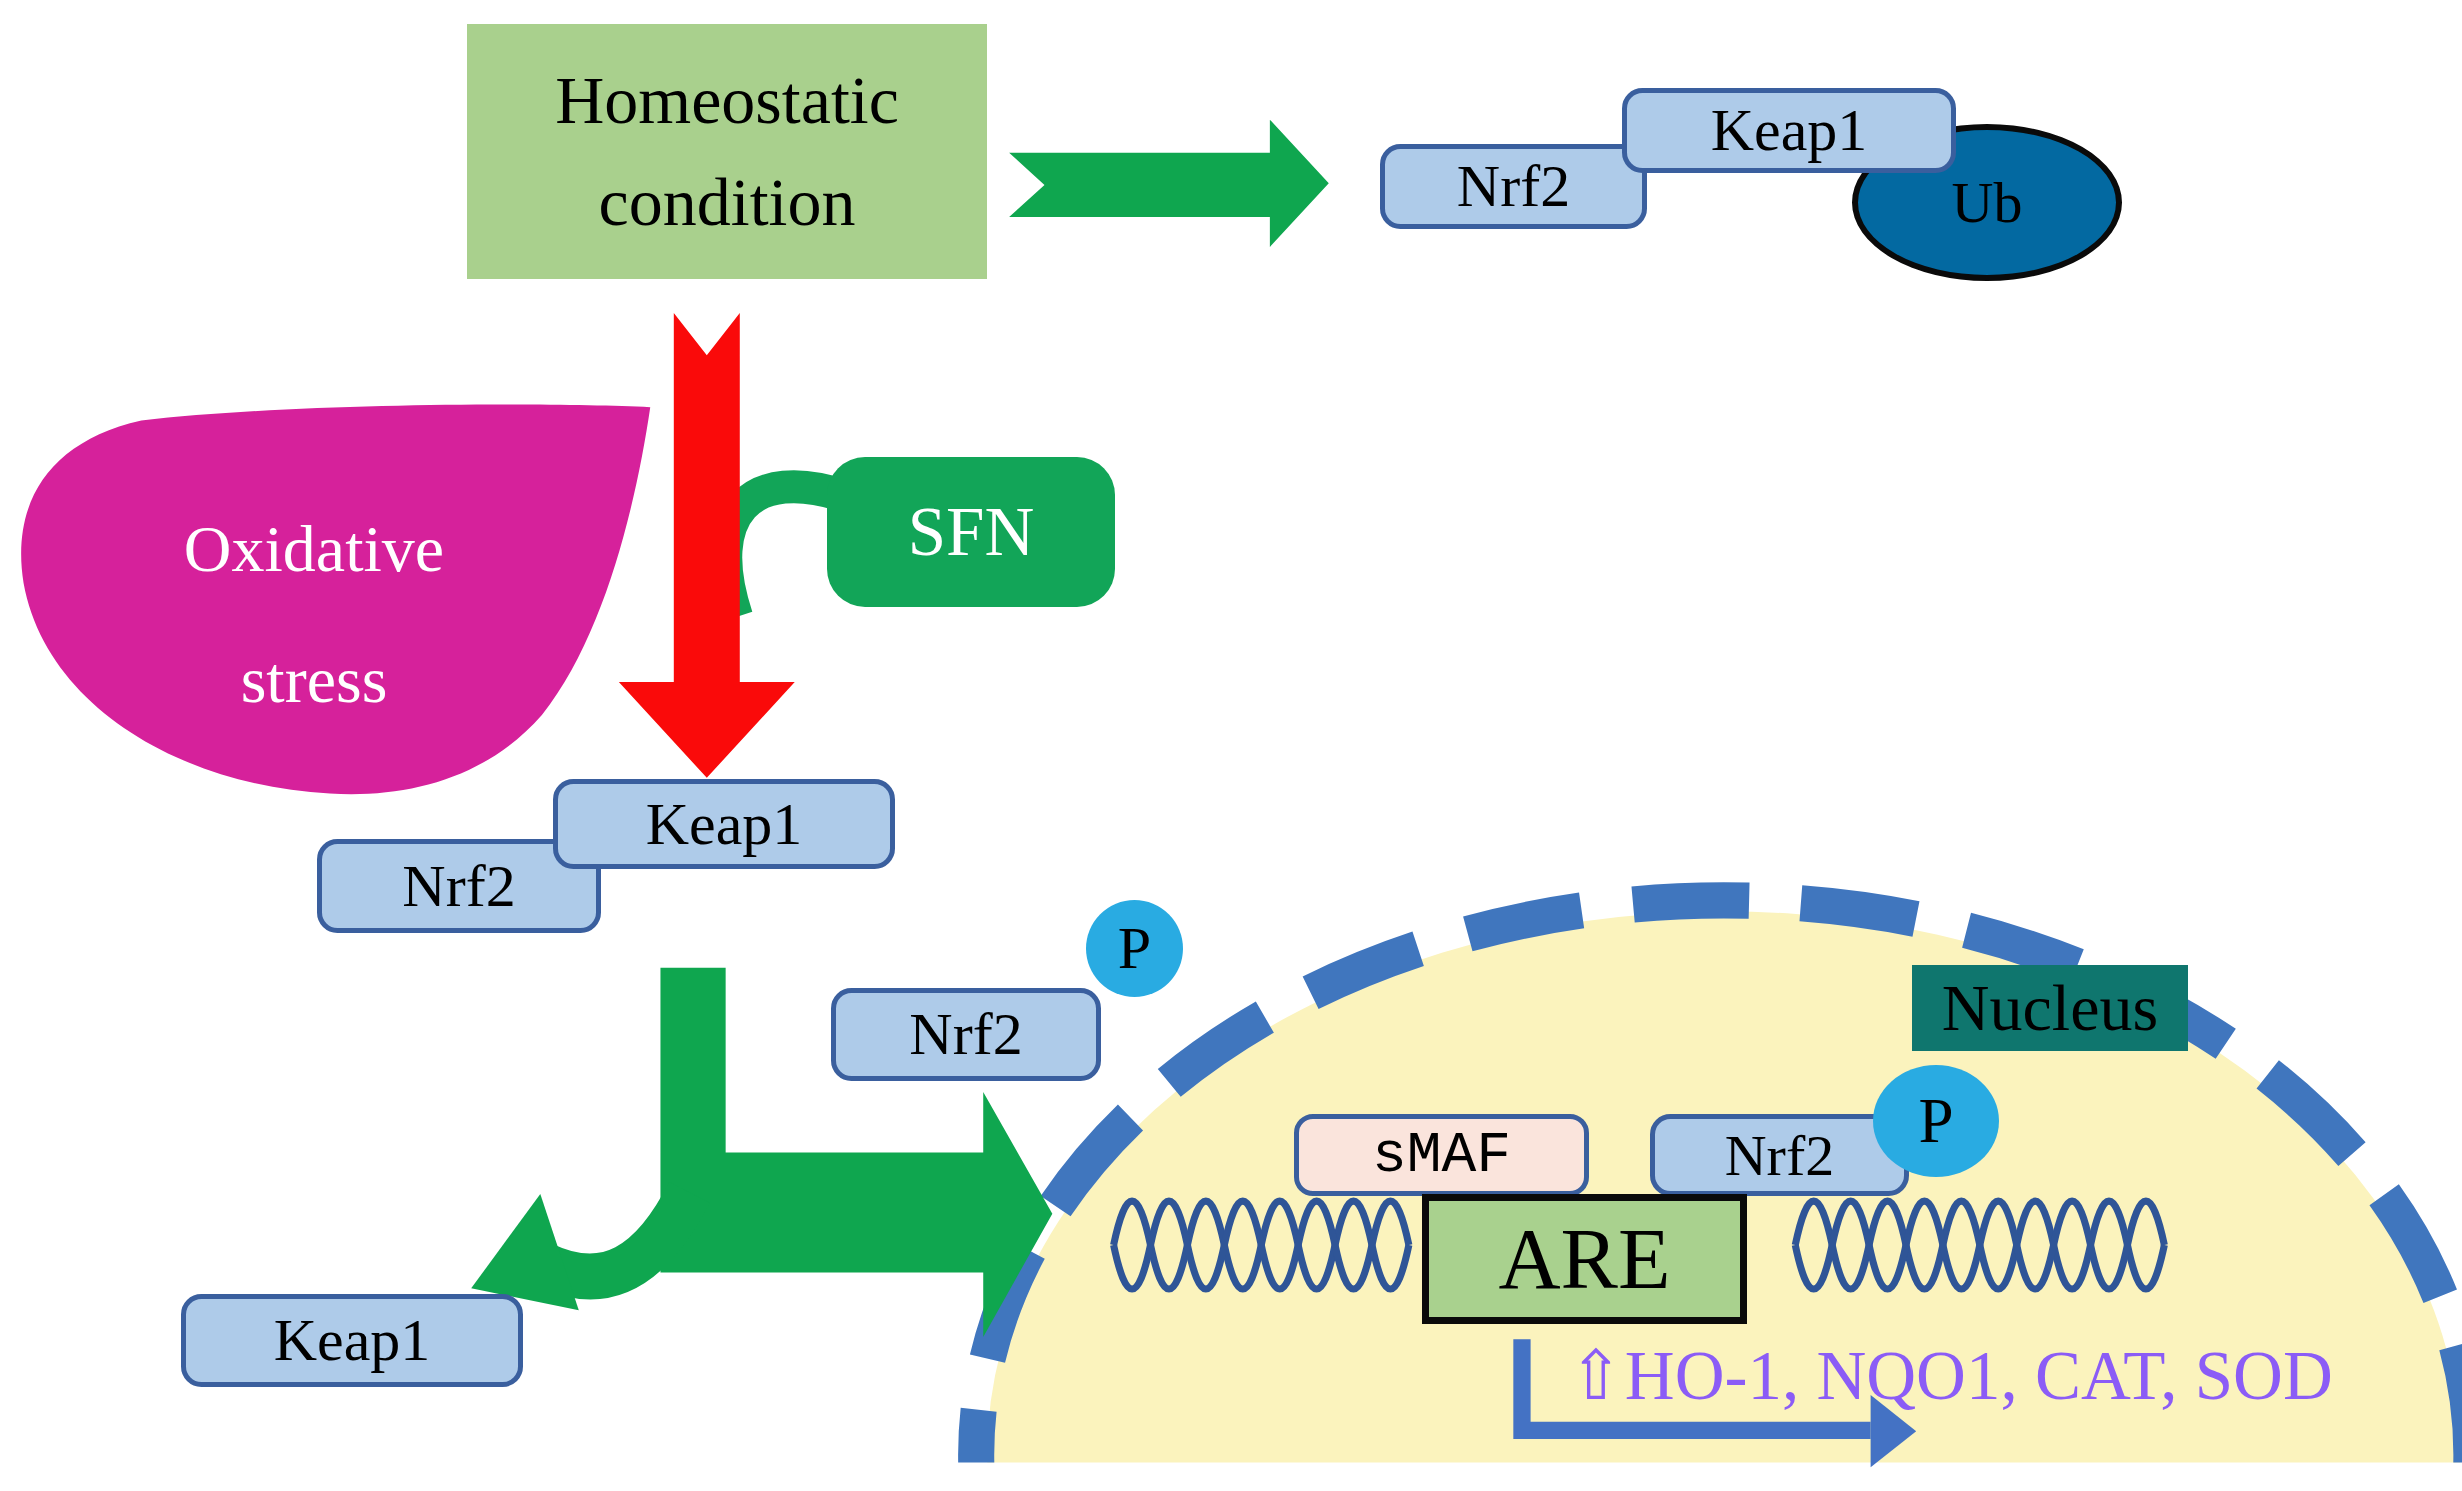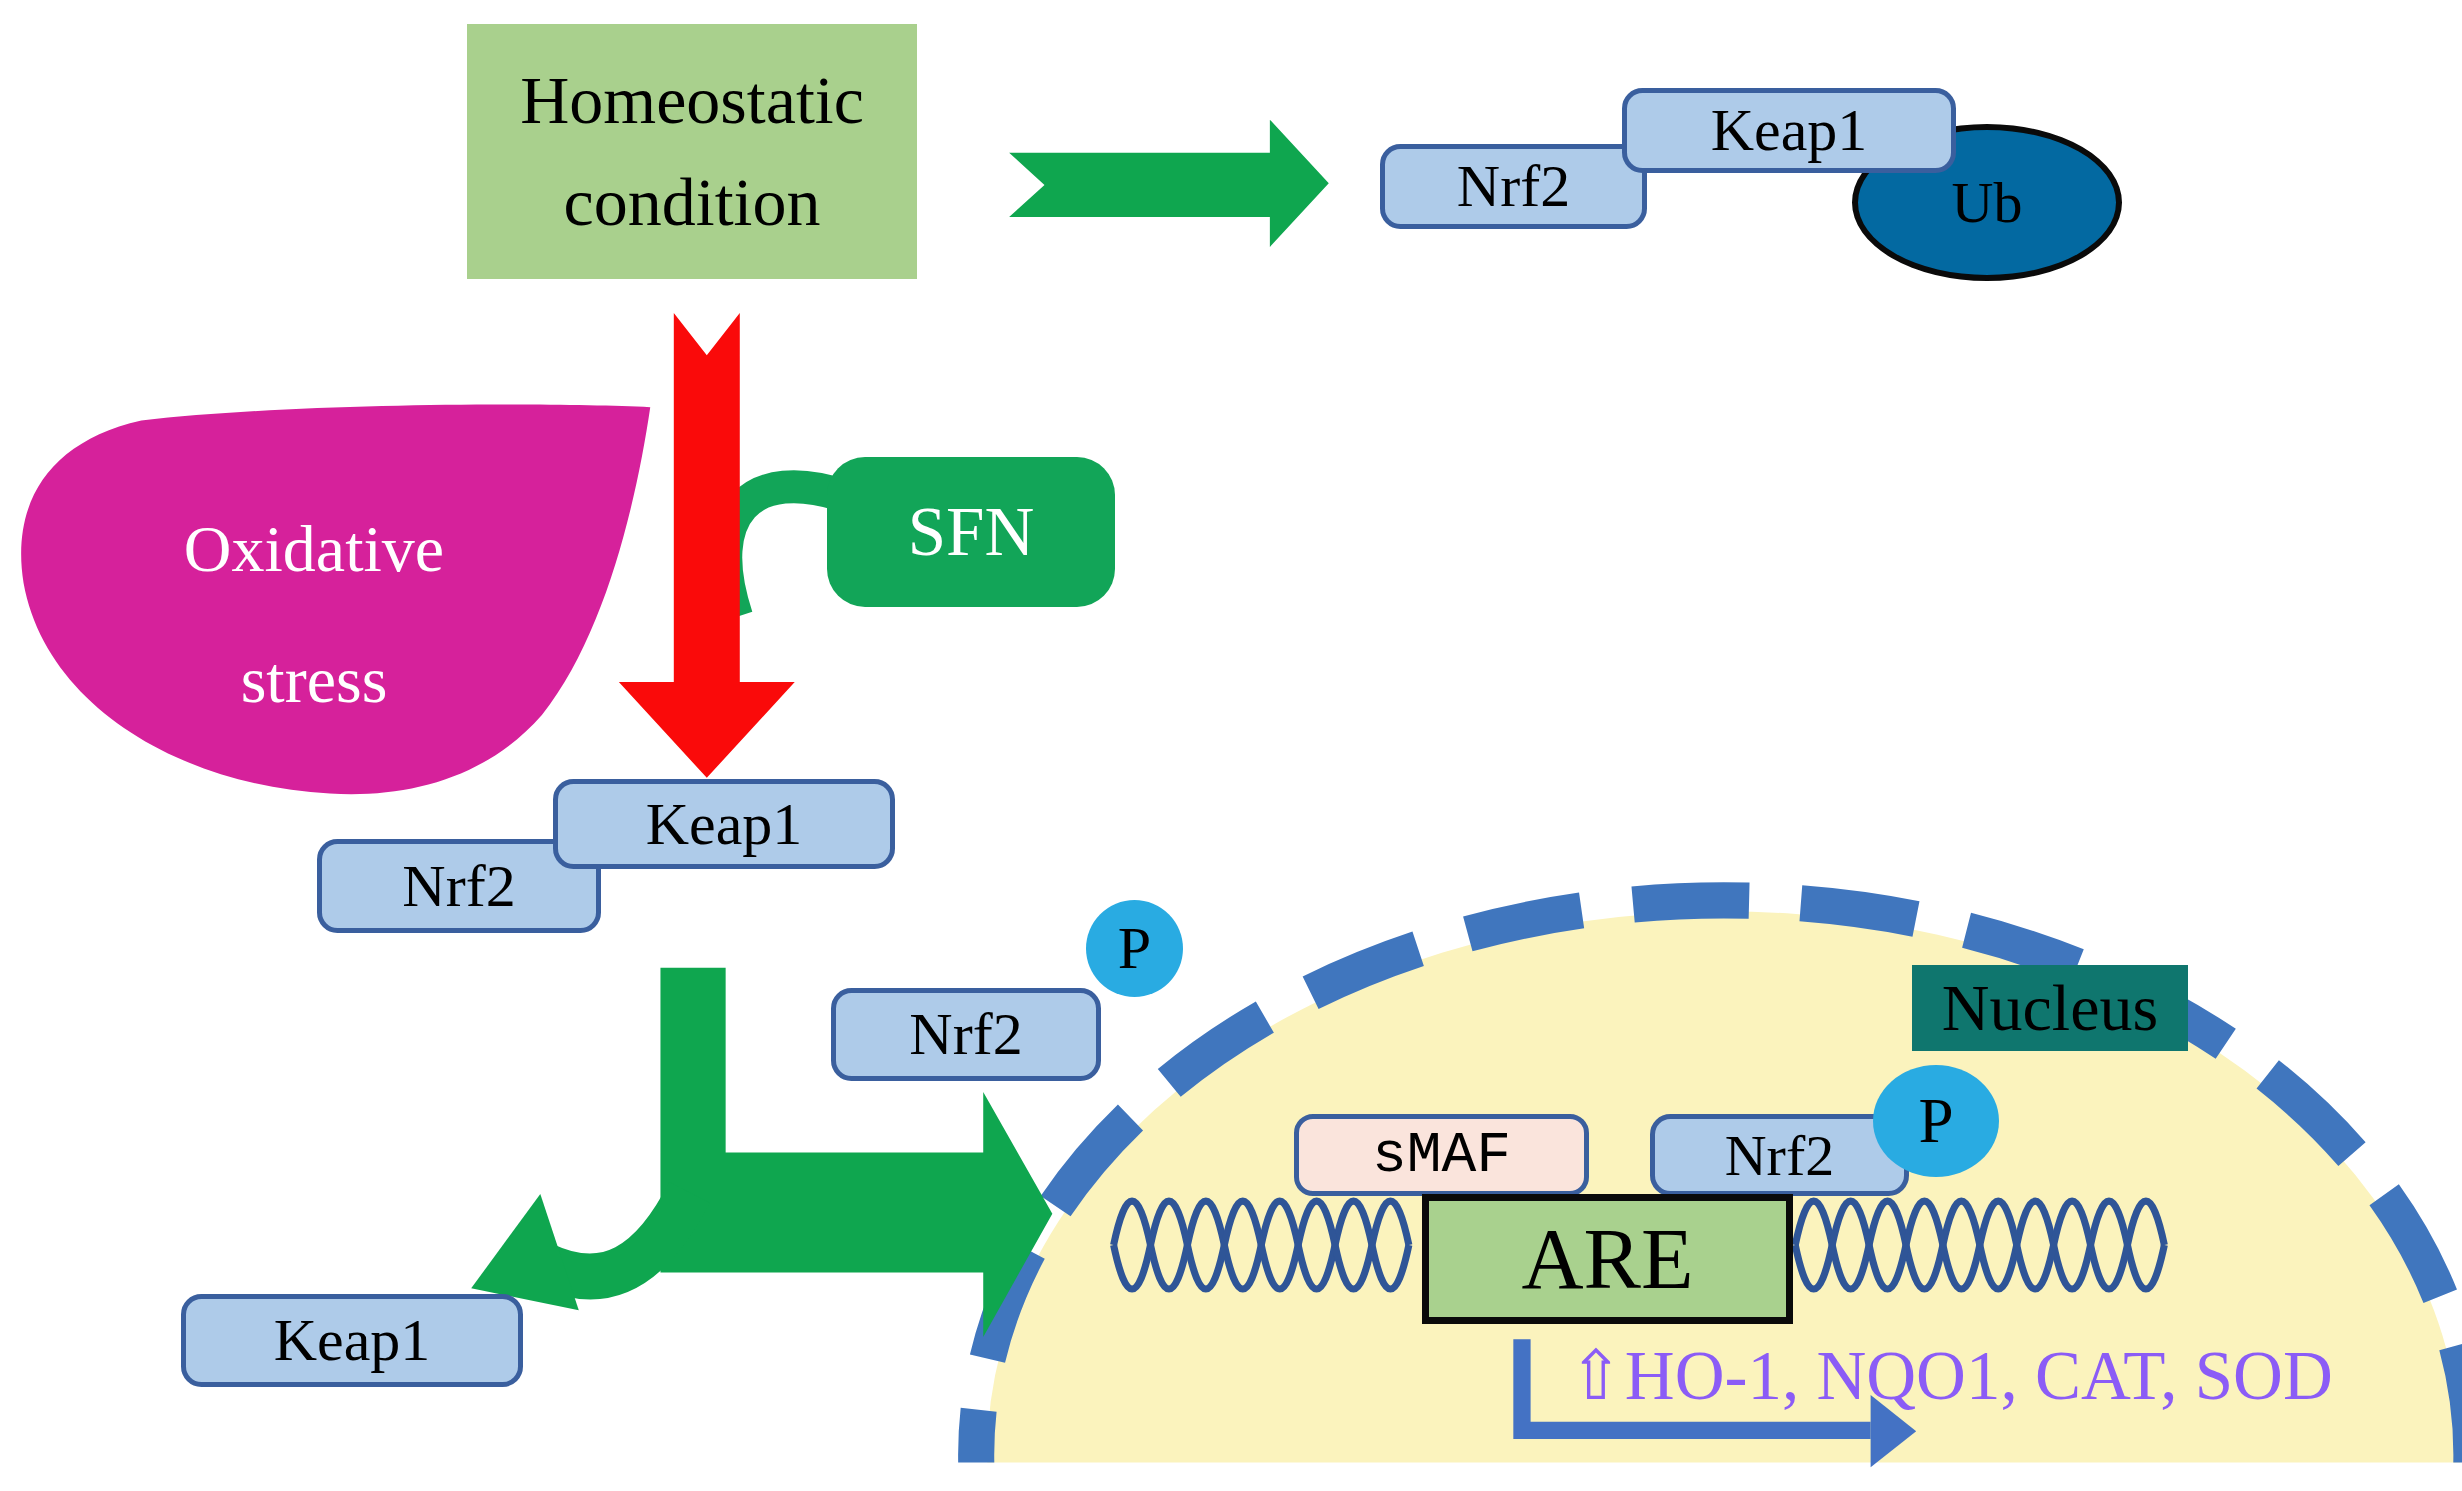--- a/index.html
+++ b/index.html
@@ -58,21 +58,21 @@
     <path d="M 1078 632 C 955 590, 895 655, 938 785" fill="none" stroke="#12A558" stroke-width="42"></path>
 
     <polygon points="858,398 900,452 942,398 942,868 1012,868 900,990 788,868 858,868" fill="#FA0A0A"></polygon>
 
     <polygon points="841,1232 924,1232 924,1467 1252,1467 1252,1390 1340,1545 1252,1702 1252,1620 841,1620" fill="#0FA64F"></polygon>
 
     <path d="M 878 1518 C 830 1612, 772 1648, 692 1610" fill="none" stroke="#0FA64F" stroke-width="58"></path>
     <polygon points="600,1640 688,1520 737,1668" fill="#0FA64F"></polygon>
   </svg>
 
-  <div class="box green-plain" style="left:467px;top:23.6px;width:450px;height:255px;">
+  <div class="box green-plain" style="left:467px;top:23.6px;width:520px;height:255px;">
     <div>
       <div>Homeostatic</div>
       <div>condition</div>
     </div>
   </div>
 
   <div class="box blue" style="left:1380px;top:144px;width:267px;height:85px;">Nrf2</div>
   <div class="box ubx" style="left:1852px;top:124px;width:270px;height:157px;">Ub</div>
   <div class="box blue" style="left:1622px;top:88px;width:334px;height:85px;">Keap1</div>
 
@@ -86,19 +86,19 @@
 
   <div class="box blue" style="left:181px;top:1294px;width:342px;height:93px;">Keap1</div>
 
   <div class="box blue" style="left:831px;top:988px;width:270px;height:93px;">Nrf2</div>
   <div class="box pcircle" style="left:1086px;top:900px;width:97px;height:97px;font-size:60px;">P</div>
 
   <div class="genes" style="left:1567px;top:1335px;">⇧HO-1, NQO1, CAT, SOD</div>
 
   <div class="box smaf" style="left:1294px;top:1114px;width:295px;height:82px;">sMAF</div>
   <div class="box blue" style="left:1650px;top:1114px;width:259px;height:82px;font-size:58px;">Nrf2</div>
-  <div class="box are" style="left:1422px;top:1194px;width:371px;height:130px;">ARE</div>
+  <div class="box are" style="left:1422px;top:1194px;width:325px;height:130px;">ARE</div>
   <div class="box pcircle" style="left:1873px;top:1065px;width:126px;height:112px;font-size:63px;">P</div>
 
   <div class="box nuclabel" style="left:1912px;top:965px;width:276px;height:86px;">Nucleus</div>
 
 </div>
 
 
 </body></html>

